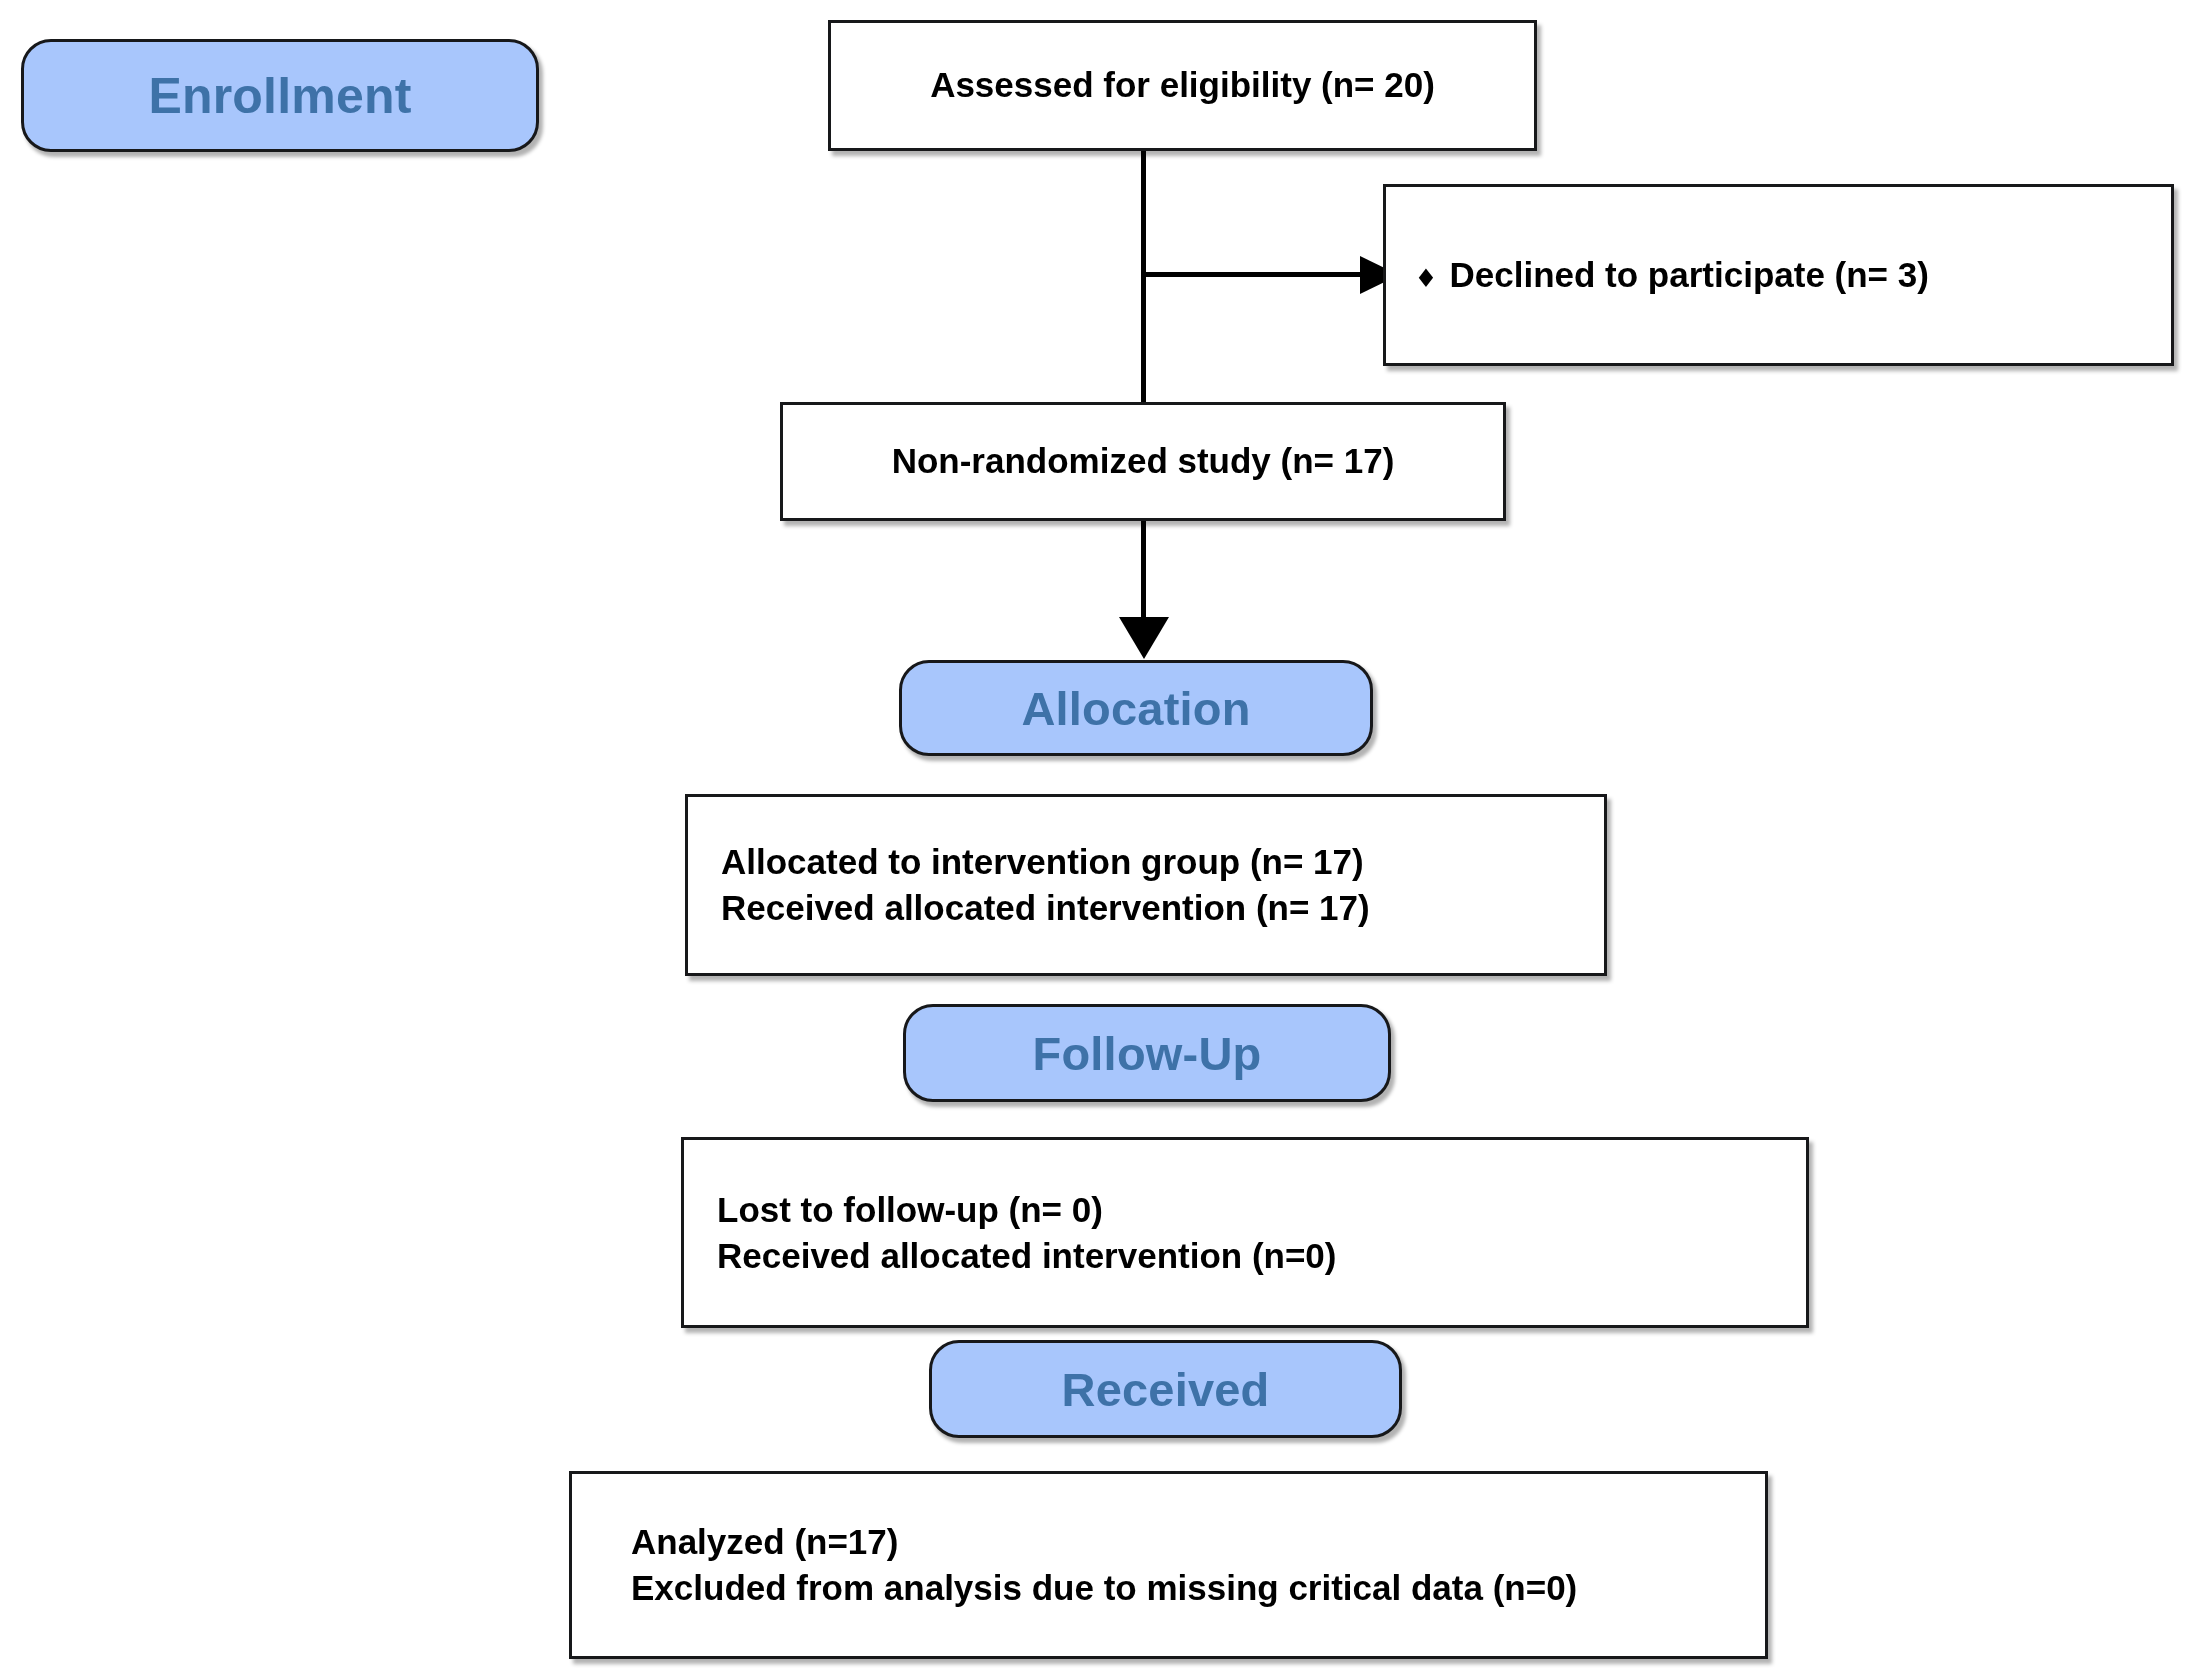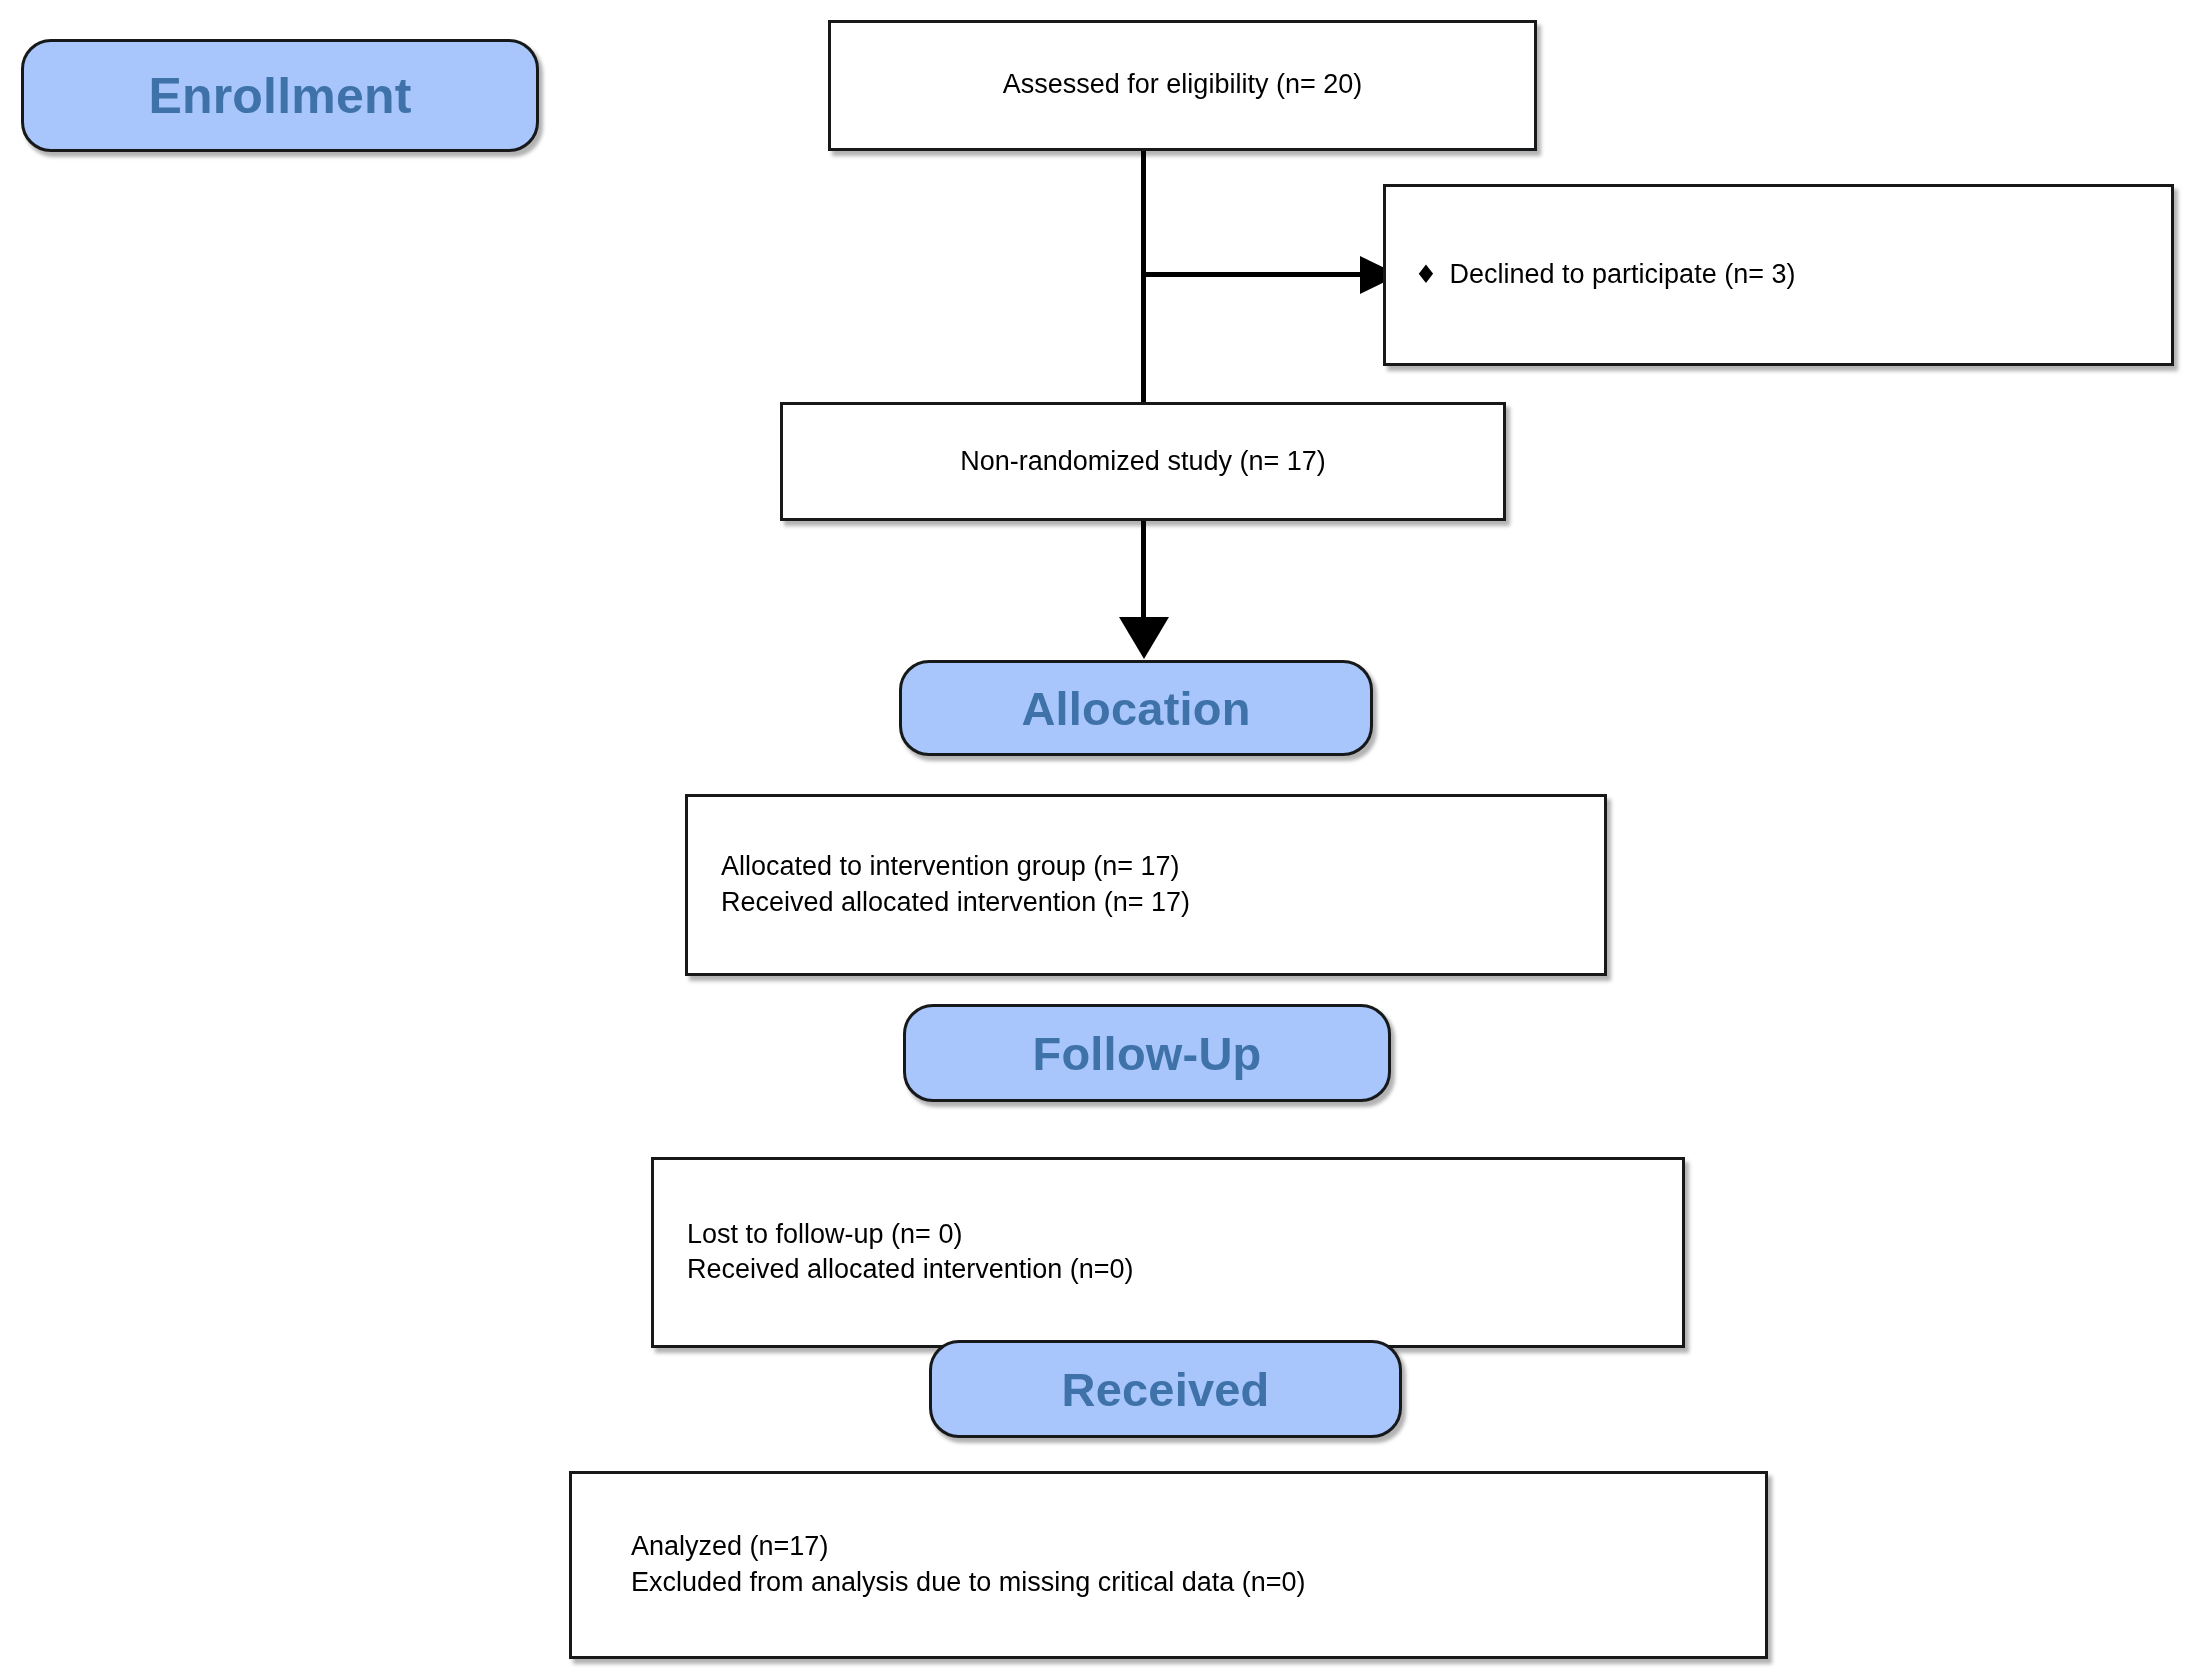--- a/index.html
+++ b/index.html
@@ -49,23 +49,24 @@
     box-shadow: 3.8px 4.5px 3.8px rgba(0,0,0,0.30);
   }
   .flow-box.centered {
     display: flex;
     align-items: center;
     justify-content: center;
   }
   .flow-text {
     font-family: "Liberation Sans", sans-serif;
     color: #000000;
-    font-size: 27px;
+    font-size: 35px;
     line-height: 1.32;
     white-space: nowrap;
+    font-weight: bold;
   }
   .flow-lines {
     position: absolute;
     left: 33px;
     top: 50%;
     transform: translateY(-50%);
   }
   .flow-lines .flow-text { display: block; }
 
   .bullet-row {
@@ -151,21 +152,21 @@
     <div class="flow-lines">
       <span class="flow-text">Allocated to intervention group (n= 17)</span>
       <span class="flow-text">Received allocated intervention (n= 17)</span>
     </div>
   </div>
 
   <div class="stage-box" style="left:903px; top:1004px; width:488px; height:98px;">
     <span class="stage-label" style="font-size:47px;">Follow-Up</span>
   </div>
 
-  <div class="flow-box" style="left:651px; top:1137px; width:1034px; height:191px;margin-top:20px;">
+  <div class="flow-box" style="left:681px; top:1137px; width:1128px; height:191px;">
     <div class="flow-lines">
       <span class="flow-text">Lost to follow-up (n= 0)</span>
       <span class="flow-text">Received allocated intervention (n=0)</span>
     </div>
   </div>
 
   <div class="stage-box" style="left:929px; top:1340px; width:473px; height:98px;">
     <span class="stage-label" style="font-size:47px;">Received</span>
   </div>
 

